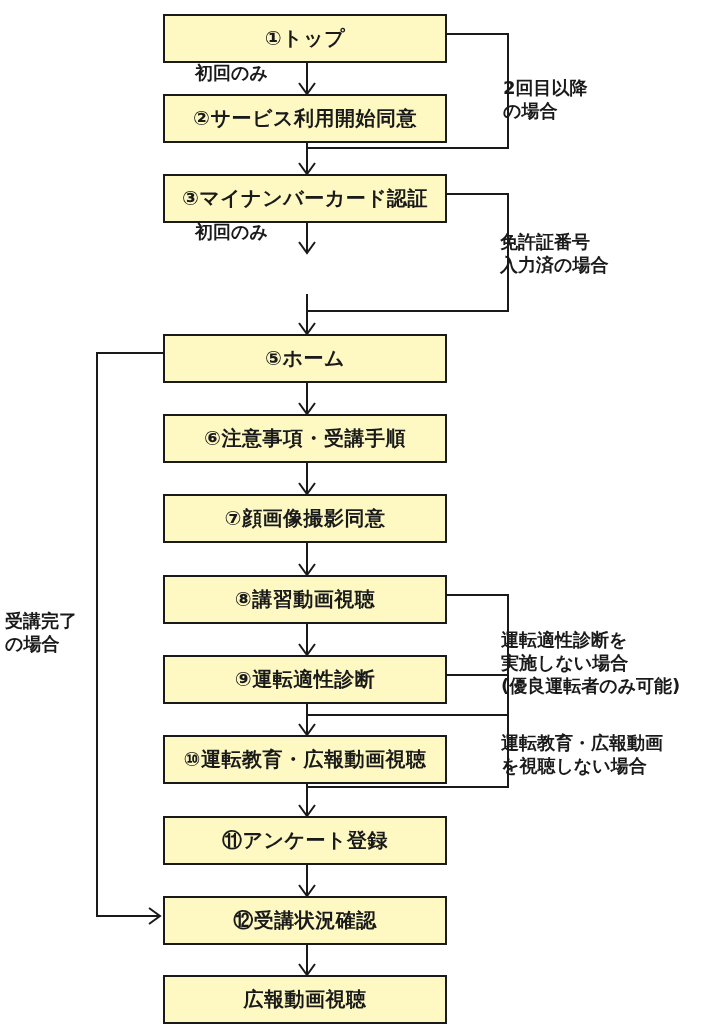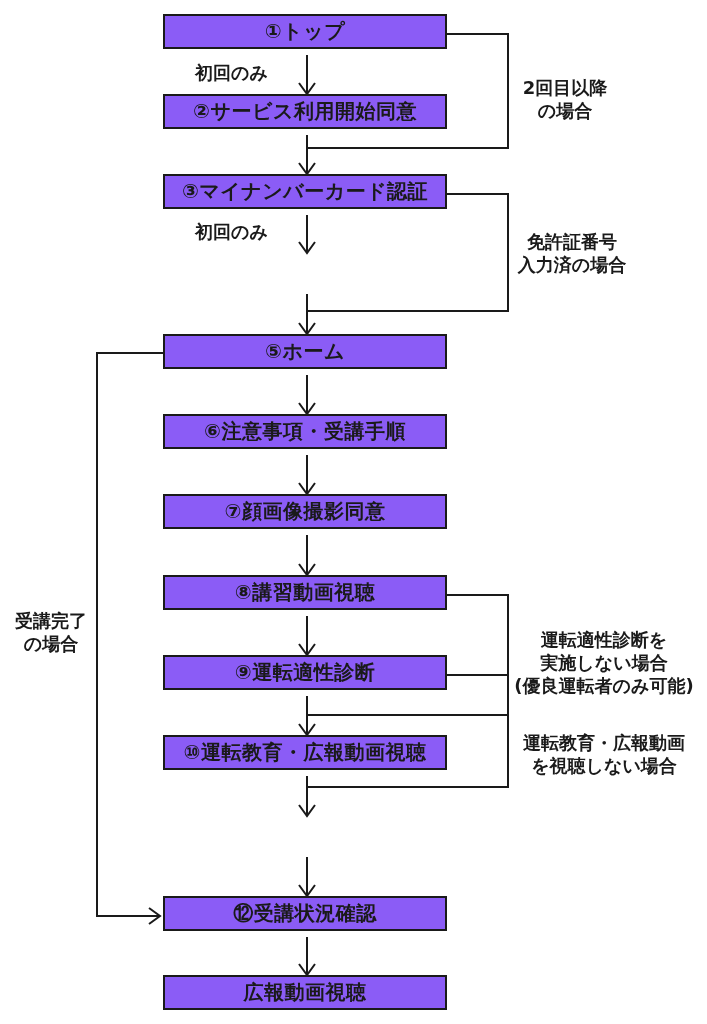--- a/index.html
+++ b/index.html
@@ -14,39 +14,39 @@
   }
   .lines {
     position: absolute;
     top: 0; left: 0;
     width: 707px; height: 1024px;
   }
   .box {
     position: absolute;
     left: 163px;
     width: 284px;
-    height: 35px;
+    height: 49px;
     box-sizing: border-box;
     border: 2.5px solid #1a1a1a;
-    background: #8b5cf6;
+    background: #fef9c3;
     display: flex;
     align-items: center;
     justify-content: center;
     font-size: 20px;
     font-weight: bold;
     letter-spacing: 0.5px;
     white-space: nowrap;
   }
   .note {
     position: absolute;
     font-size: 18px;
     font-weight: bold;
     line-height: 23px;
     white-space: pre-line;
-    text-align: center;
+    text-align: left;
   }
   .note.align-right { text-align: center; }
 </style>
 </head>
 <body>
 
 <div class="stage">
 
   <svg class="lines" viewBox="0 0 707 1024" aria-hidden="true">
     <g stroke="#1a1a1a" stroke-width="2" fill="none">
@@ -75,20 +75,21 @@
 
   <div class="box" style="top:14px">①トップ</div>
   <div class="box" style="top:94px">②サービス利用開始同意</div>
   <div class="box" style="top:174px">③マイナンバーカード認証</div>
   <div class="box" style="top:334px">⑤ホーム</div>
   <div class="box" style="top:414px">⑥注意事項・受講手順</div>
   <div class="box" style="top:575px">⑧講習動画視聴</div>
   <div class="box" style="top:494px">⑦顔画像撮影同意</div>
   <div class="box" style="top:655px">⑨運転適性診断</div>
   <div class="box" style="top:735px">⑩運転教育・広報動画視聴</div>
+  <div class="box" style="top:816px">⑪アンケート登録</div>
   <div class="box" style="top:896px">⑫受講状況確認</div>
   <div class="box" style="top:975px">広報動画視聴</div>
 
   <div class="note align-right" style="top:61px;left:170px;width:123px">初回のみ</div>
   <div class="note" style="top:76px;left:503px;width:124px">2回目以降
 の場合</div>
   <div class="note align-right" style="top:220px;left:170px;width:123px">初回のみ</div>
   <div class="note" style="top:230px;left:500px;width:144px">免許証番号
 入力済の場合</div>
   <div class="note" style="top:609px;left:5px;width:92px">受講完了

